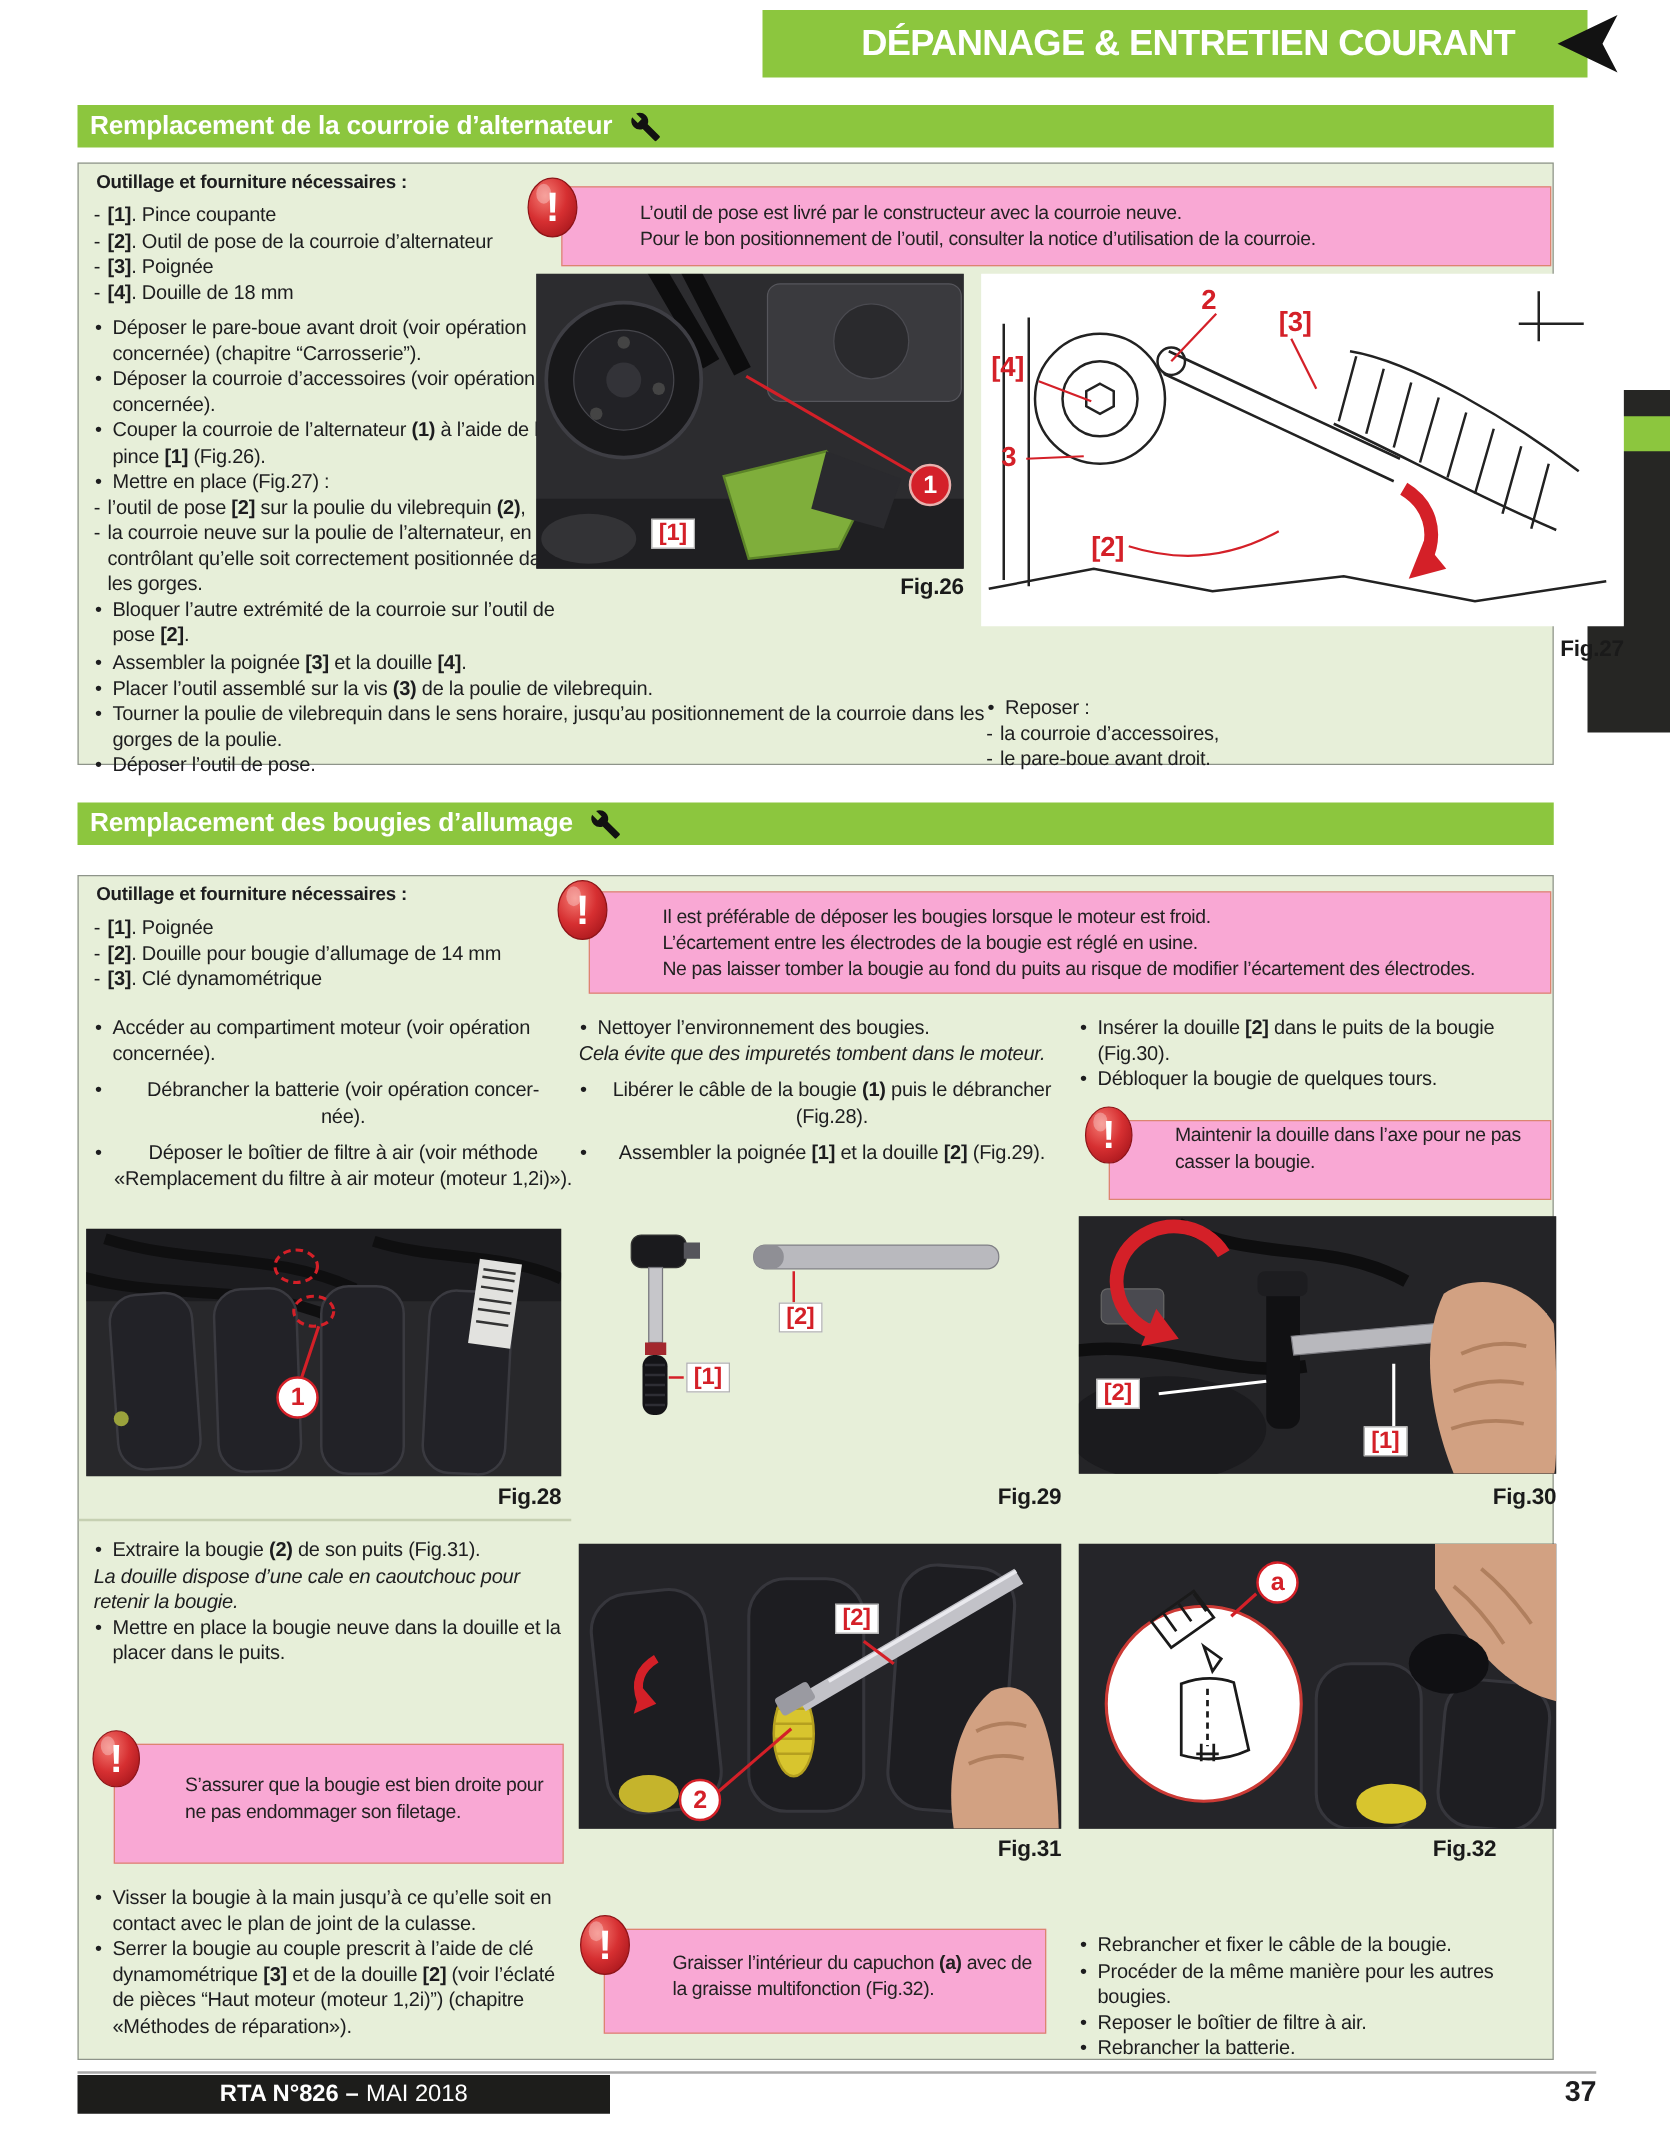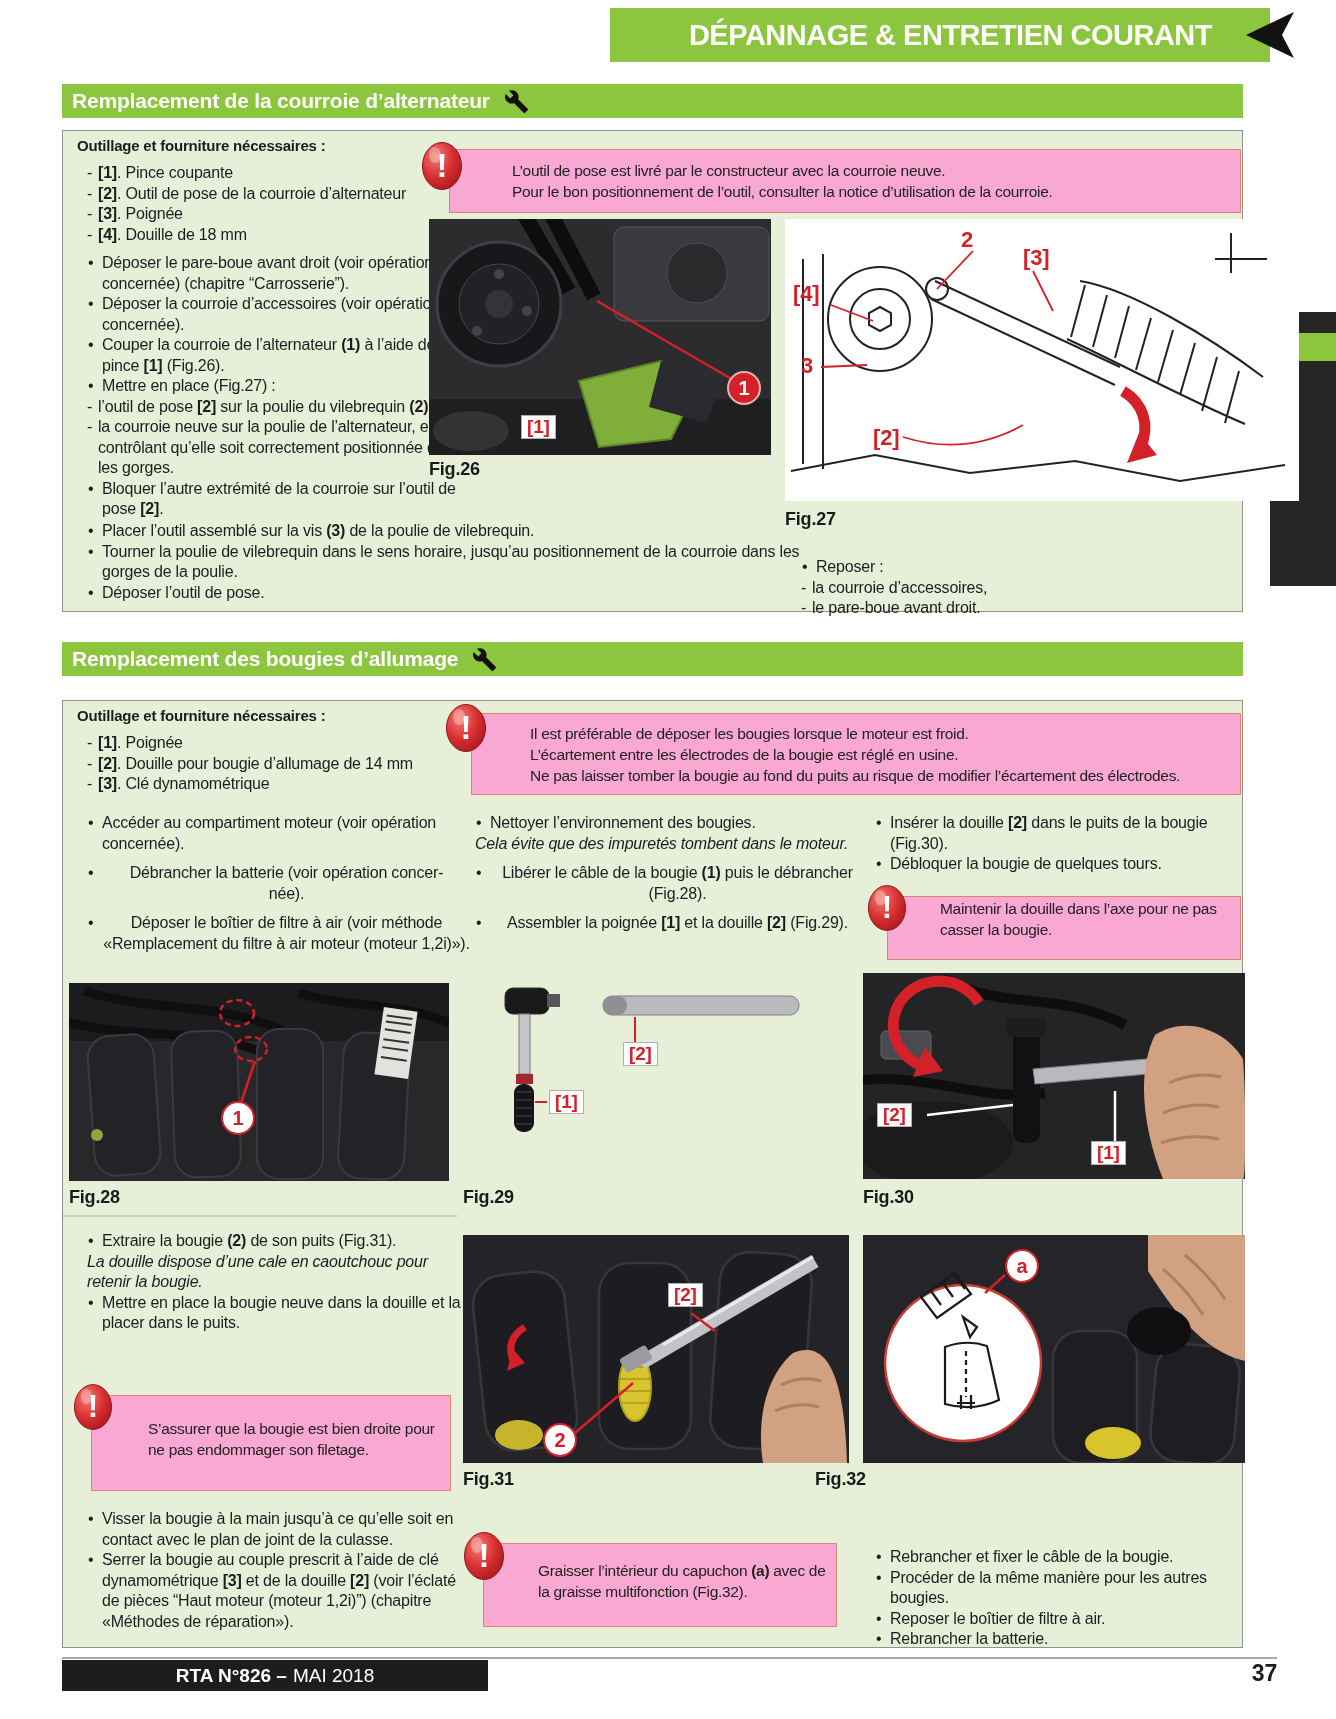--- a/index.html
+++ b/index.html
@@ -10,36 +10,36 @@
           display:flex;align-items:center;justify-content:flex-end;padding-right:58px;box-sizing:border-box;
           color:#fff;font-weight:bold;font-size:29px;letter-spacing:-0.5px;}
   .hdr-arrow{position:absolute;left:1236px;top:10px;width:62px;height:50px;}
   .secbar{position:absolute;left:62px;width:1181px;height:34px;background:#8cc63e;color:#fff;
           display:flex;align-items:center;gap:14px;padding-left:10px;box-sizing:border-box;
           font-weight:bold;font-size:21px;}
   .wrench{width:25px;height:25px;transform:rotate(0deg);}
   
   .box{position:absolute;left:62px;width:1181px;background:#e7efd9;border:1px solid #8e948a;box-sizing:border-box;}
   .tools-h{position:absolute;font-weight:bold;font-size:15px;text-underline-offset:3px;}
-  .list{position:absolute;font-size:16px;line-height:20.5px;margin-left:12px;}
+  .list{position:absolute;font-size:16px;line-height:20.5px;}
   .li{position:relative;padding-left:15px;}
   .li.b::before{content:"\2022";position:absolute;left:1px;}
   .li.d{padding-left:11px;}
   .li.d::before{content:"-";position:absolute;left:0;}
   .li.i{font-style:italic;padding-left:0;}
   .li.gap{margin-top:9px;text-align:center;}
   
   .warn{position:absolute;background:#f9a8d4;border:1px solid #dc8570;box-sizing:border-box;z-index:2;}
   .warn-text{font-size:15.5px;line-height:21px;letter-spacing:-0.3px;color:#222;}
   .badge{position:absolute;width:42px;height:50px;z-index:3;}
   
   .photo{position:absolute;overflow:hidden;background:#28282b;z-index:1;}
   .draw{position:absolute;overflow:hidden;background:#fff;z-index:1;}
   .fig{position:absolute;overflow:hidden;z-index:1;}
-  .cap{position:absolute;text-align:left;font-weight:bold;font-size:18px;color:#1a1a1a;}
+  .cap{position:absolute;text-align:right;font-weight:bold;font-size:18px;color:#1a1a1a;}
   .plabel{position:absolute;background:#fff;border:1px solid #b0b0b0;color:#d42028;font-weight:bold;
           font-size:19px;line-height:22px;padding:0 5px;z-index:4;}
   .pcircle{position:absolute;width:34px;height:34px;border-radius:50%;background:#fff;border:2px solid #d42028;
            color:#d42028;font-weight:bold;font-size:20px;text-align:center;line-height:31px;z-index:4;box-sizing:border-box;}
   .pcircle.fill{background:#d4202a;border-color:#e8b0ad;color:#fff;}
   .rlabel{position:absolute;color:#d42028;font-weight:bold;font-size:22px;z-index:4;}
   .divider{position:absolute;height:2px;background:#c6d0b2;z-index:2;}
   
   .side-tab{position:absolute;left:1270px;top:312px;width:66px;height:274px;background:#262624;}
   .side-tab-stripe{position:absolute;left:11px;top:21px;width:55px;height:28px;background:#8cc63e;}
@@ -161,20 +161,21 @@
       </svg>
       <div class="rlabel" style="left:176px;top:8px">2</div>
       <div class="rlabel" style="left:238px;top:26px">[3]</div>
       <div class="rlabel" style="left:8px;top:62px">[4]</div>
       <div class="rlabel" style="left:16px;top:134px">3</div>
       <div class="rlabel" style="left:88px;top:206px">[2]</div>
     </div>
     <div class="cap" style="left:722px;top:378px;width:514px">Fig.27</div>
 
     <div class="list" style="left:12px;top:390px;width:744px">
+        <div class="li b">Assembler la poignée <b>[3]</b> et la douille <b>[4]</b>.</div>
         <div class="li b">Placer l’outil assemblé sur la vis <b>(3)</b> de la poulie de vilebrequin.</div>
         <div class="li b">Tourner la poulie de vilebrequin dans le sens horaire, jusqu’au positionnement de la courroie dans les gorges de la poulie.</div>
         <div class="li b">Déposer l’outil de pose.</div>
       </div>
     <div class="list" style="left:726px;top:426px;width:300px">
         <div class="li b">Reposer :</div>
         <div class="li d">la courroie d’accessoires,</div>
         <div class="li d">le pare-boue avant droit.</div>
       </div>
   </div>

